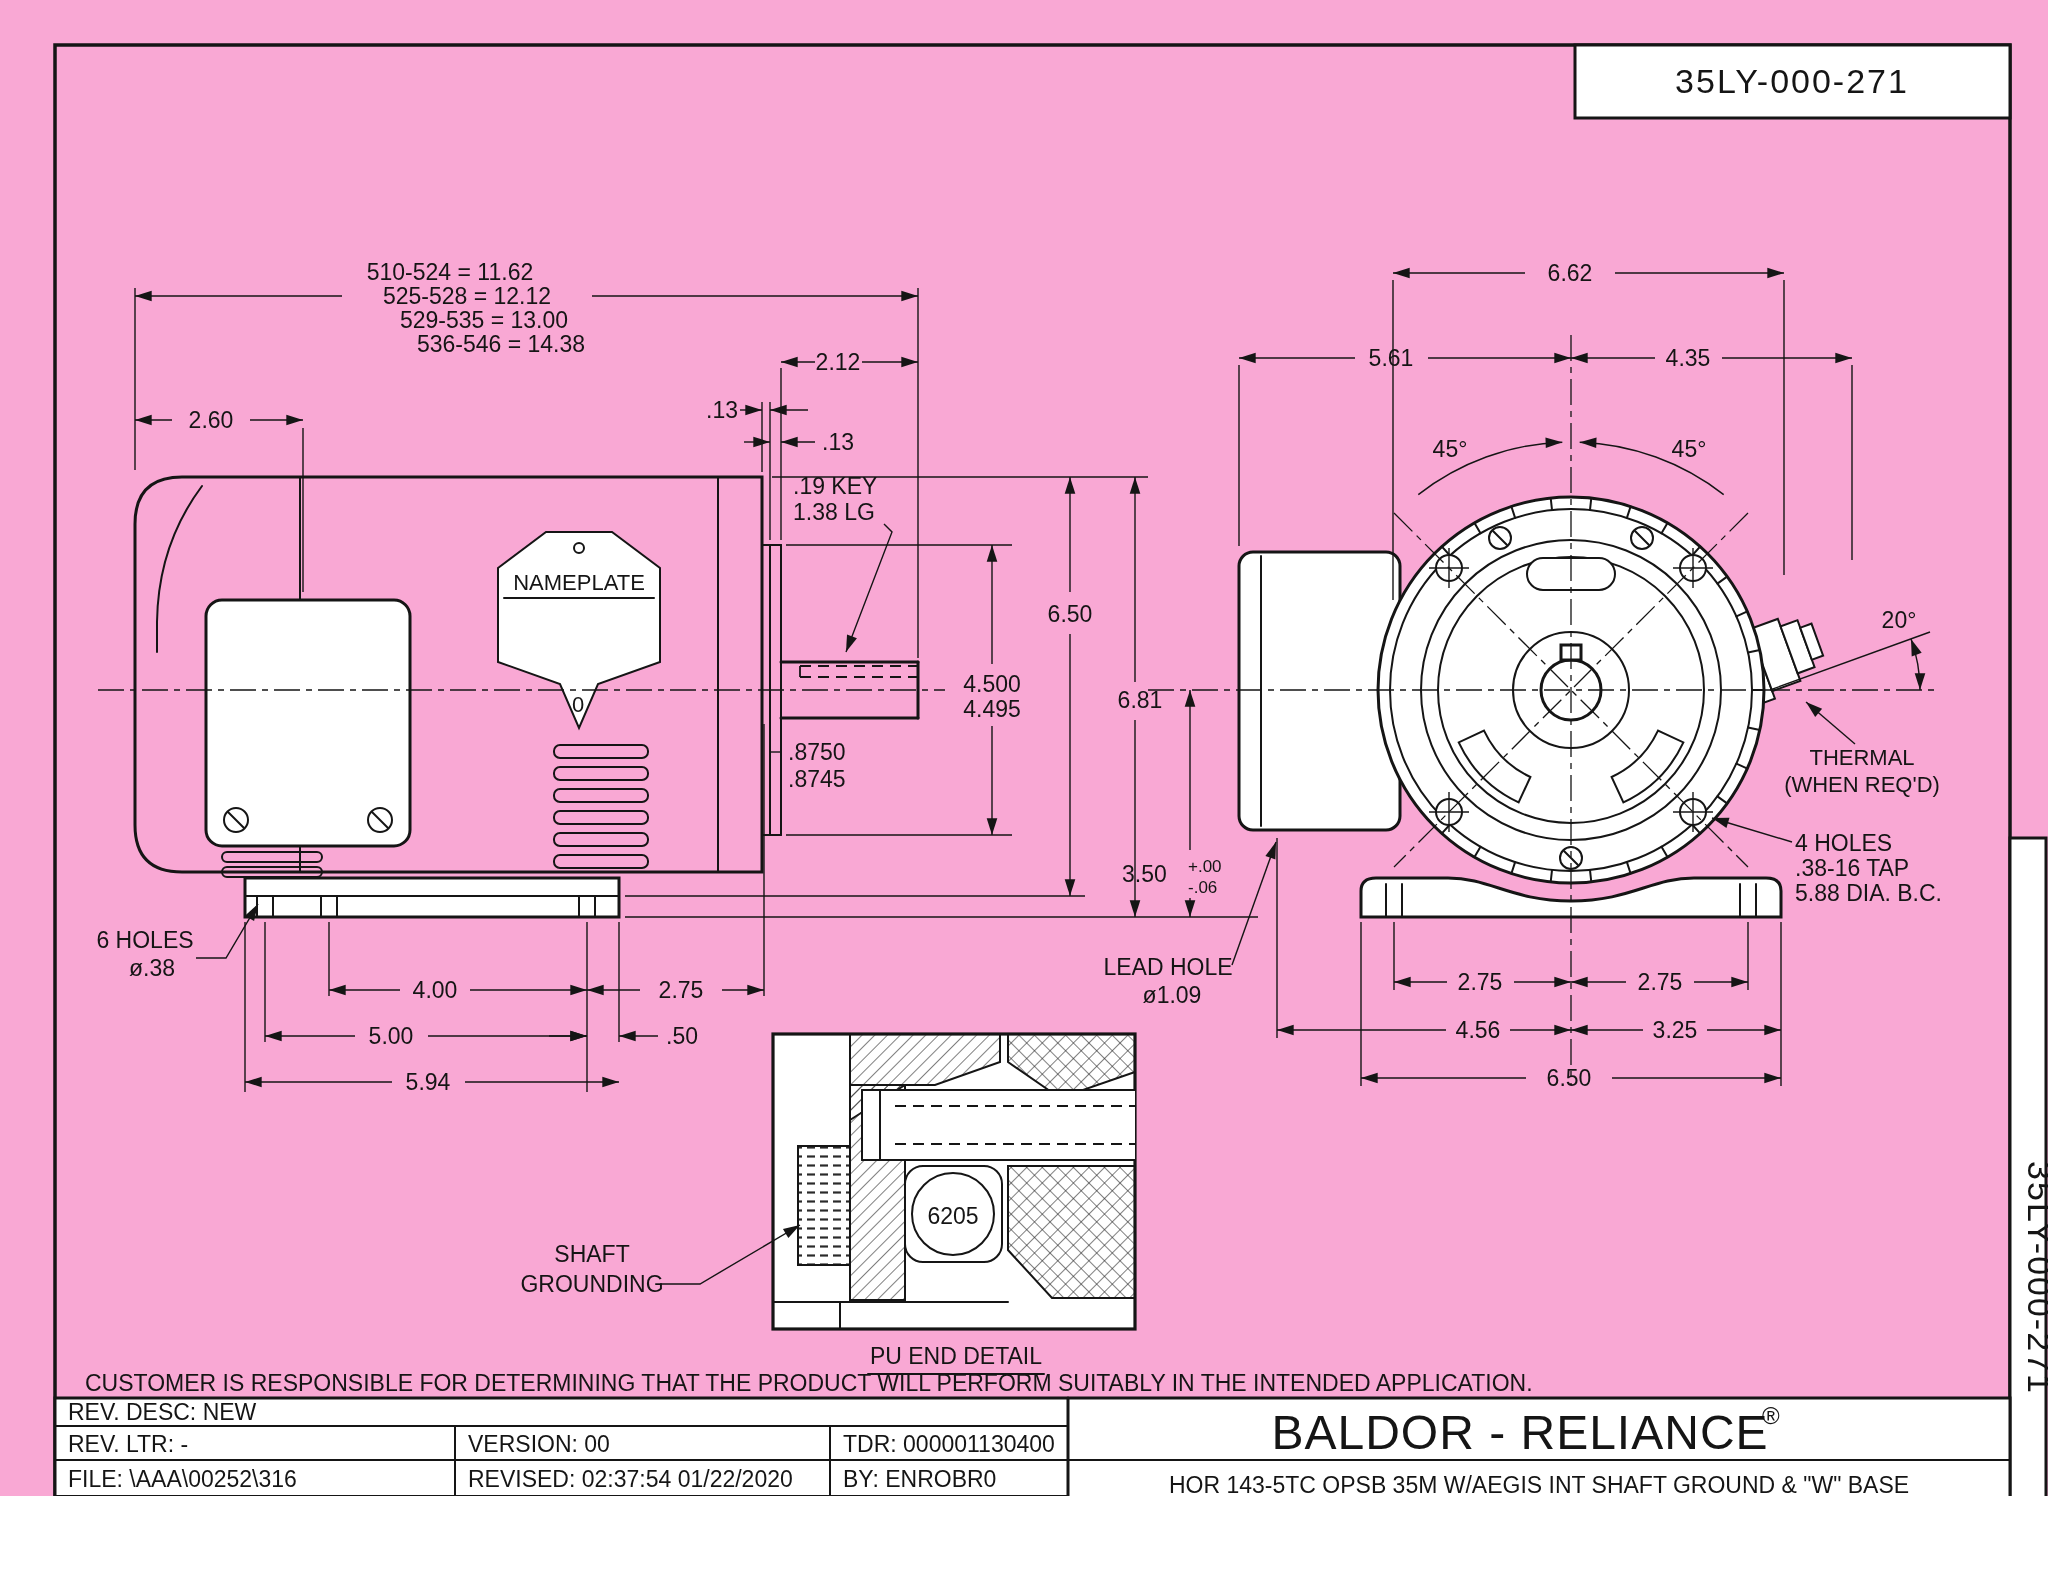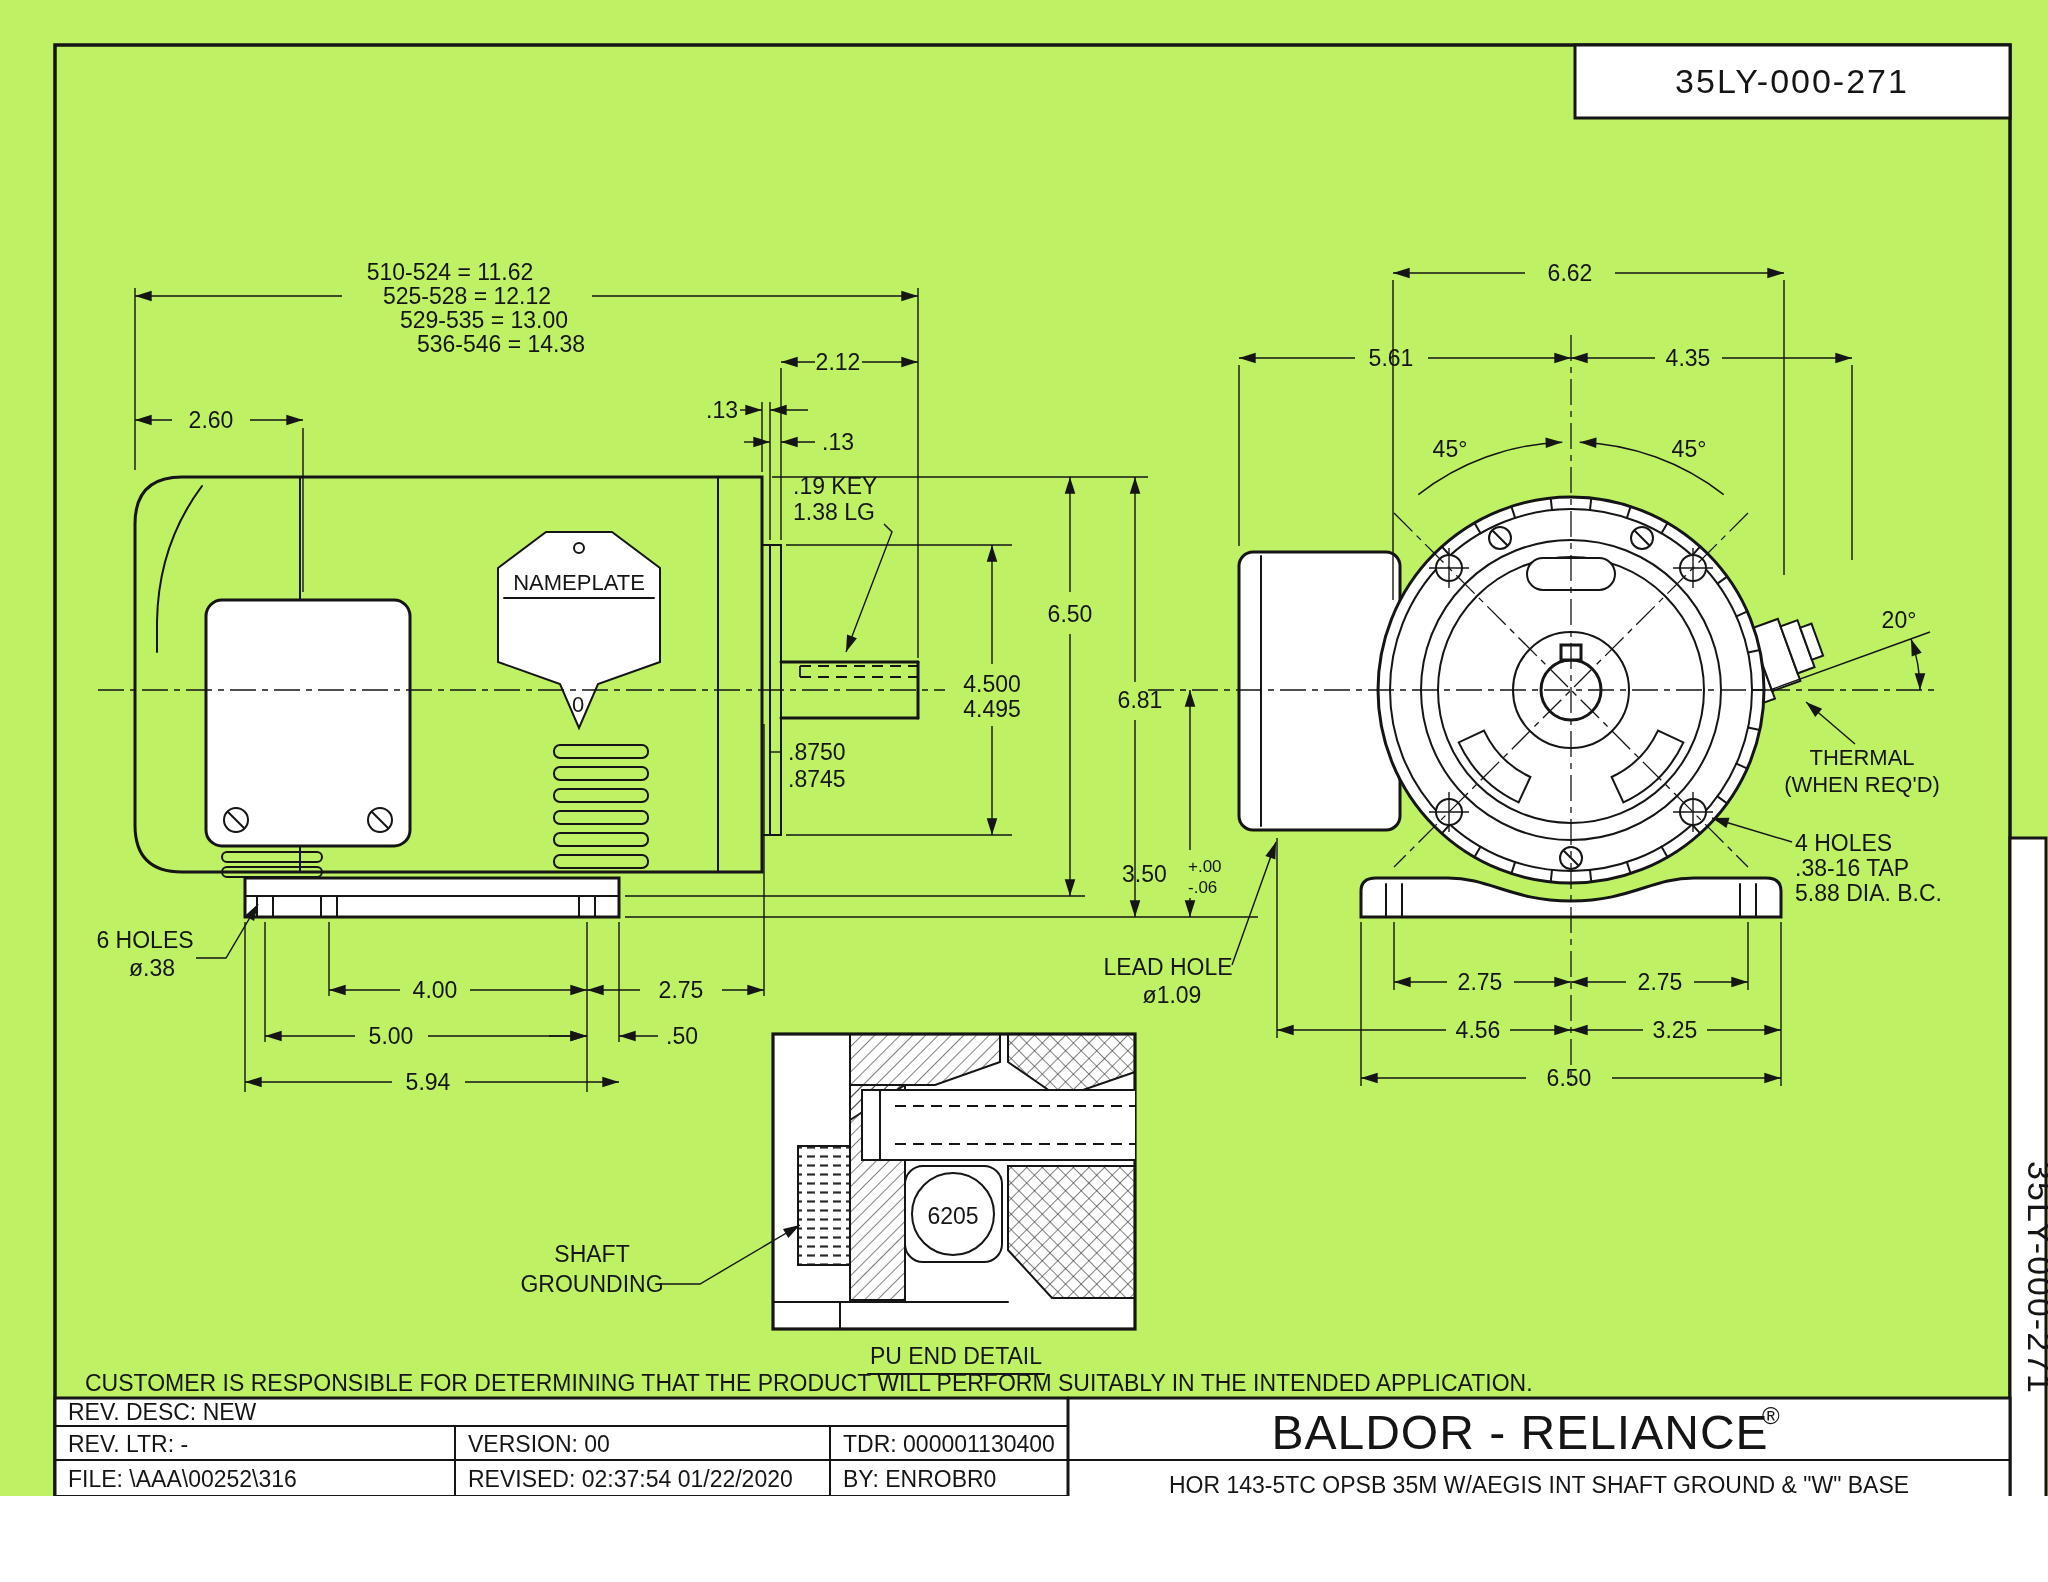--- a/index.html
+++ b/index.html
@@ -1,16 +1,16 @@
 <!DOCTYPE html>
 <html><head>
 <meta charset="utf-8">
 <style>
   html,body{margin:0;padding:0;background:#ffffff;}
-  .sheet{width:2048px;height:1496px;position:relative;background:#bef264;}
+  .sheet{width:2048px;height:1496px;position:relative;background:#f9a8d4;}
   svg{display:block;}
   svg text{font-family:"Liberation Sans", sans-serif;fill:#151515;}
   .d{font-size:23px;text-anchor:middle;}
   .ds{font-size:23px;}
   .sm{font-size:17px;}
   .lbl{font-size:22px;text-anchor:middle;}
   .tb{font-size:23px;}
   .brand{font-size:48px;text-anchor:middle;letter-spacing:1px;}
   .pn{font-size:34px;text-anchor:middle;letter-spacing:2px;}
   .obj{stroke:#151515;stroke-width:3;fill:none;stroke-linecap:round;}

